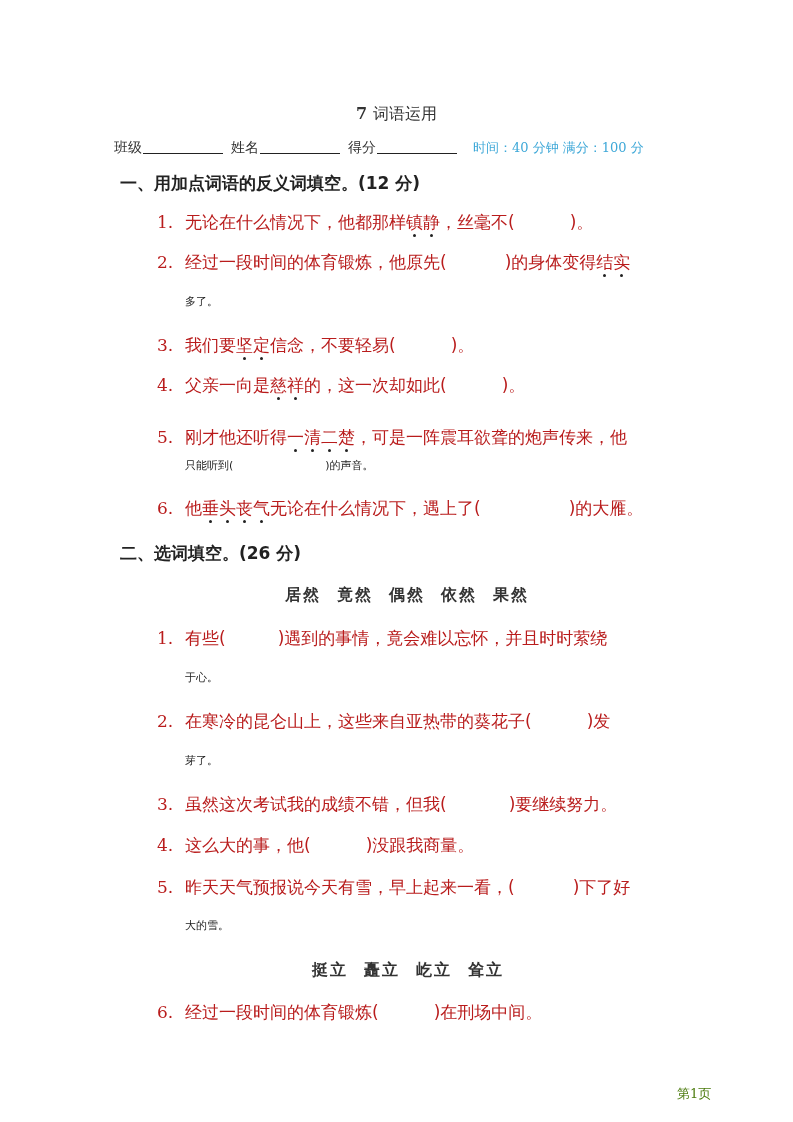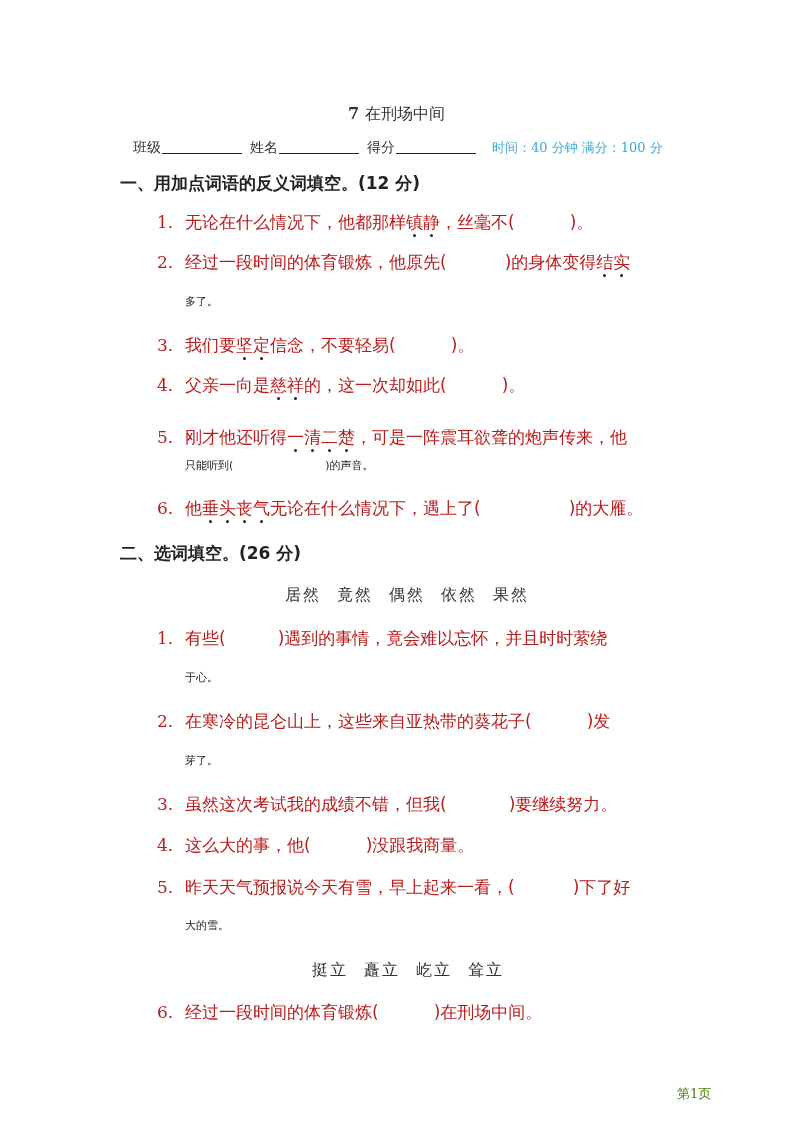--- a/index.html
+++ b/index.html
@@ -1,39 +1,39 @@
 <!DOCTYPE html>
 <html><head>
 <meta charset="utf-8">
 <style>
   html, body { margin: 0; padding: 0; background: #ffffff; }
   body { width: 793px; height: 1122px; position: relative; overflow: hidden;
          font-family: "DejaVu Serif", "Liberation Serif", serif; color: #222; }
   .abs { position: absolute; white-space: nowrap; }
   .title { top: 104px; left: 0; width: 793px; text-align: center; font-size: 16px; color: #333; }
   .title .num { font-weight: bold; margin-right: 6px; }
-  .info { top: 139px; left: 133px; font-size: 14px; color: #333; display: flex; align-items: flex-end; }
+  .info { top: 139px; left: 114px; font-size: 14px; color: #333; display: flex; align-items: flex-end; }
   .info .blank { display: inline-block; width: 80px; border-bottom: 1.5px solid #222; margin: 0 8px 3px 1px; height: 1px; }
   .info .meta { color: #3ea8d8; font-size: 13px; margin-left: 8px; }
   .sec { left: 120px; font-size: 17px; font-family: "DejaVu Sans", "Liberation Sans", sans-serif; font-weight: bold; color: #222; }
   .item { left: 157px; font-size: 17px; color: #b91c1c; font-family: "DejaVu Sans", "Liberation Sans", sans-serif; }
   .item .n { display: inline-block; width: 28px; font-family: "DejaVu Serif", serif; }
   .cont { left: 185px; font-size: 11px; color: #222; font-family: "DejaVu Sans", "Liberation Sans", sans-serif; }
   .blk { display: inline-block; }
   .em { position: relative; }
   .em::after { content: ""; position: absolute; left: 50%; bottom: -5px; width: 3px; height: 3px; margin-left: -1.5px; border-radius: 50%; background: #222; }
   .words { font-size: 16px; font-family: "DejaVu Serif", serif; color: #333; word-spacing: 0; }
-  .words span { margin-right: 16px; letter-spacing: 2px; }
+  .words span { margin-right: 16px; letter-spacing: 2px; font-weight: bold; }
   .footer { top: 1085px; left: 677px; font-size: 13px; color: #4d7c0f; }
 </style>
 </head>
 <body>
 
 <div class="abs title">
-  <span class="num">7</span><span>在刑场中间</span>
+  <span class="num">7</span><span>词语运用</span>
 </div>
 
 <div class="abs info">
   <span>班级</span>
   <span class="blank"></span>
   <span>姓名</span>
   <span class="blank"></span>
   <span>得分</span>
   <span class="blank"></span>
   <span class="meta">时间：40 分钟  满分：100 分</span>

